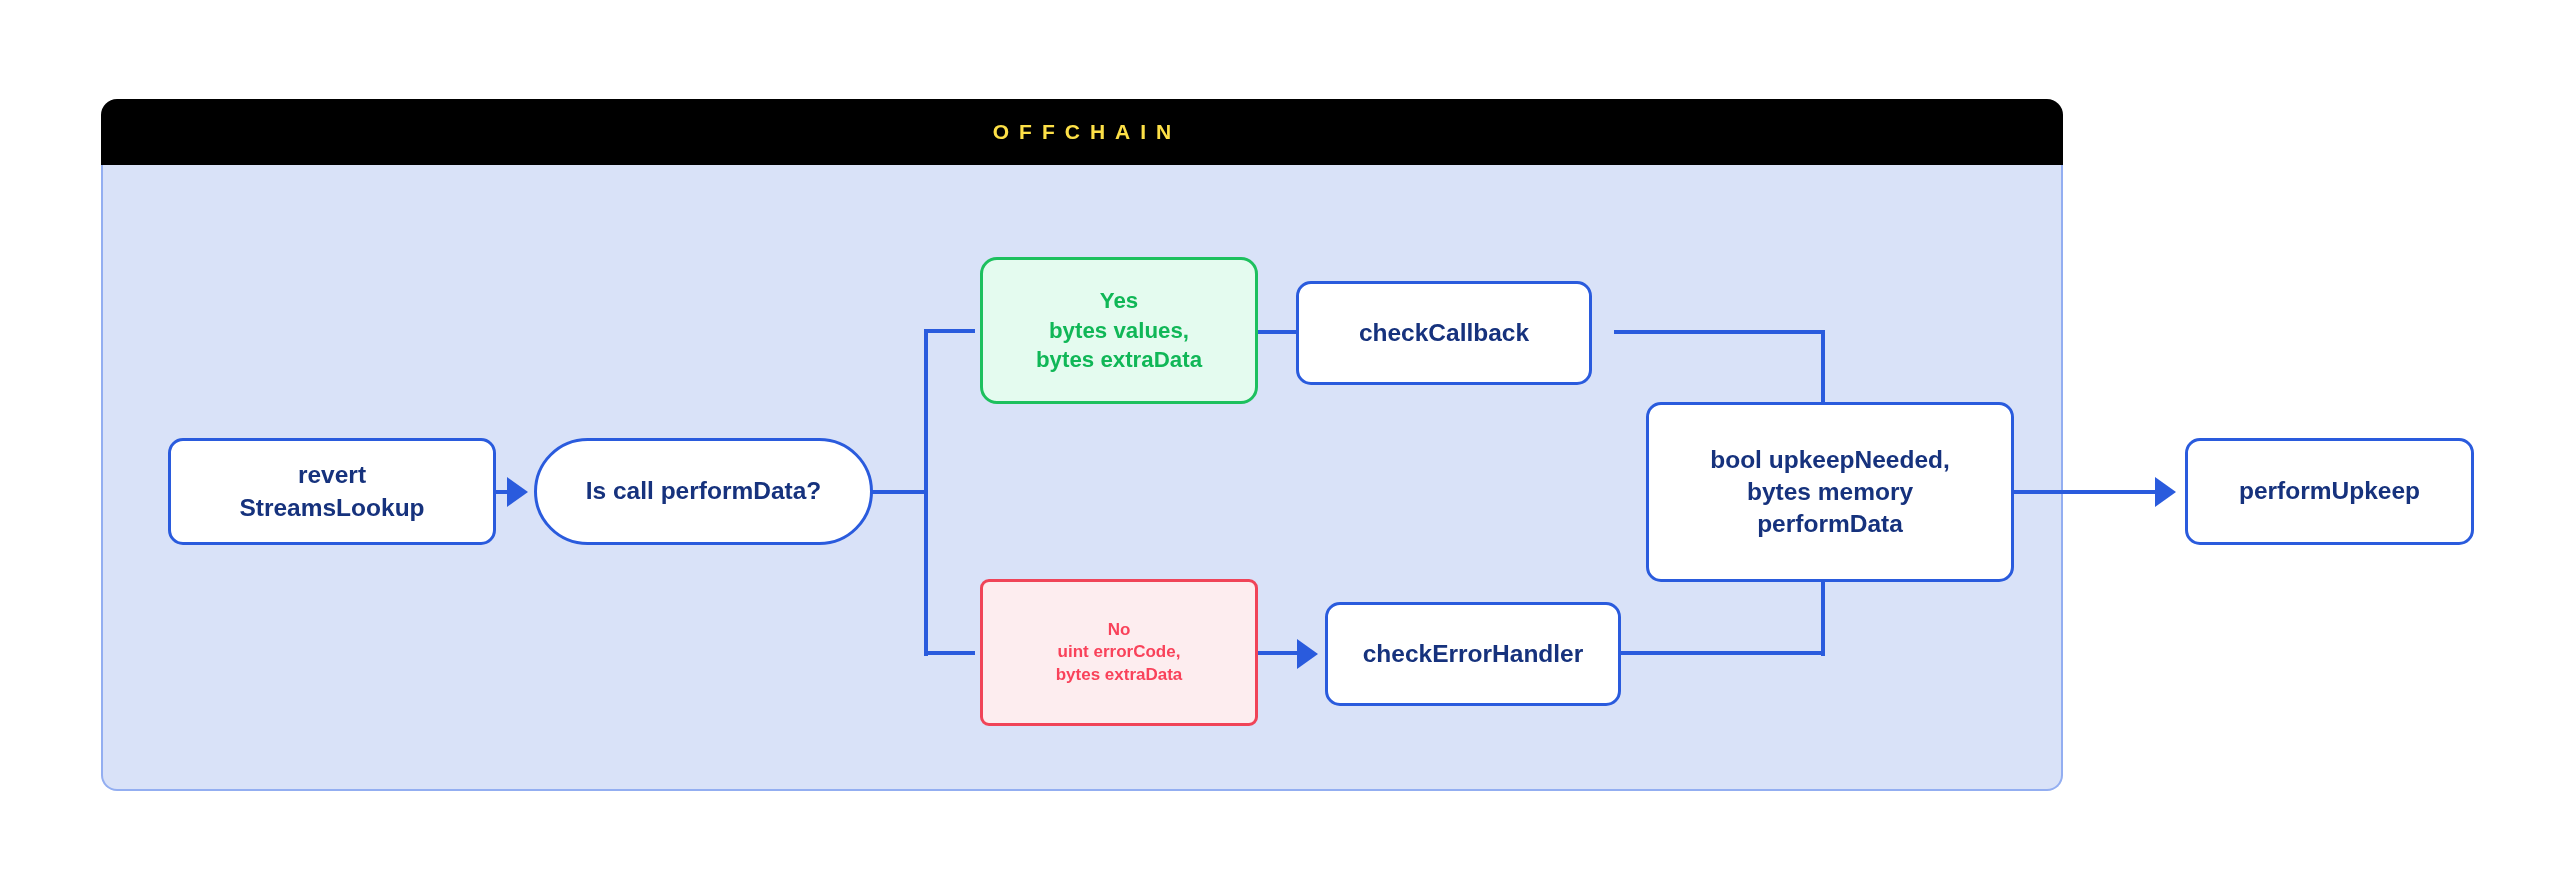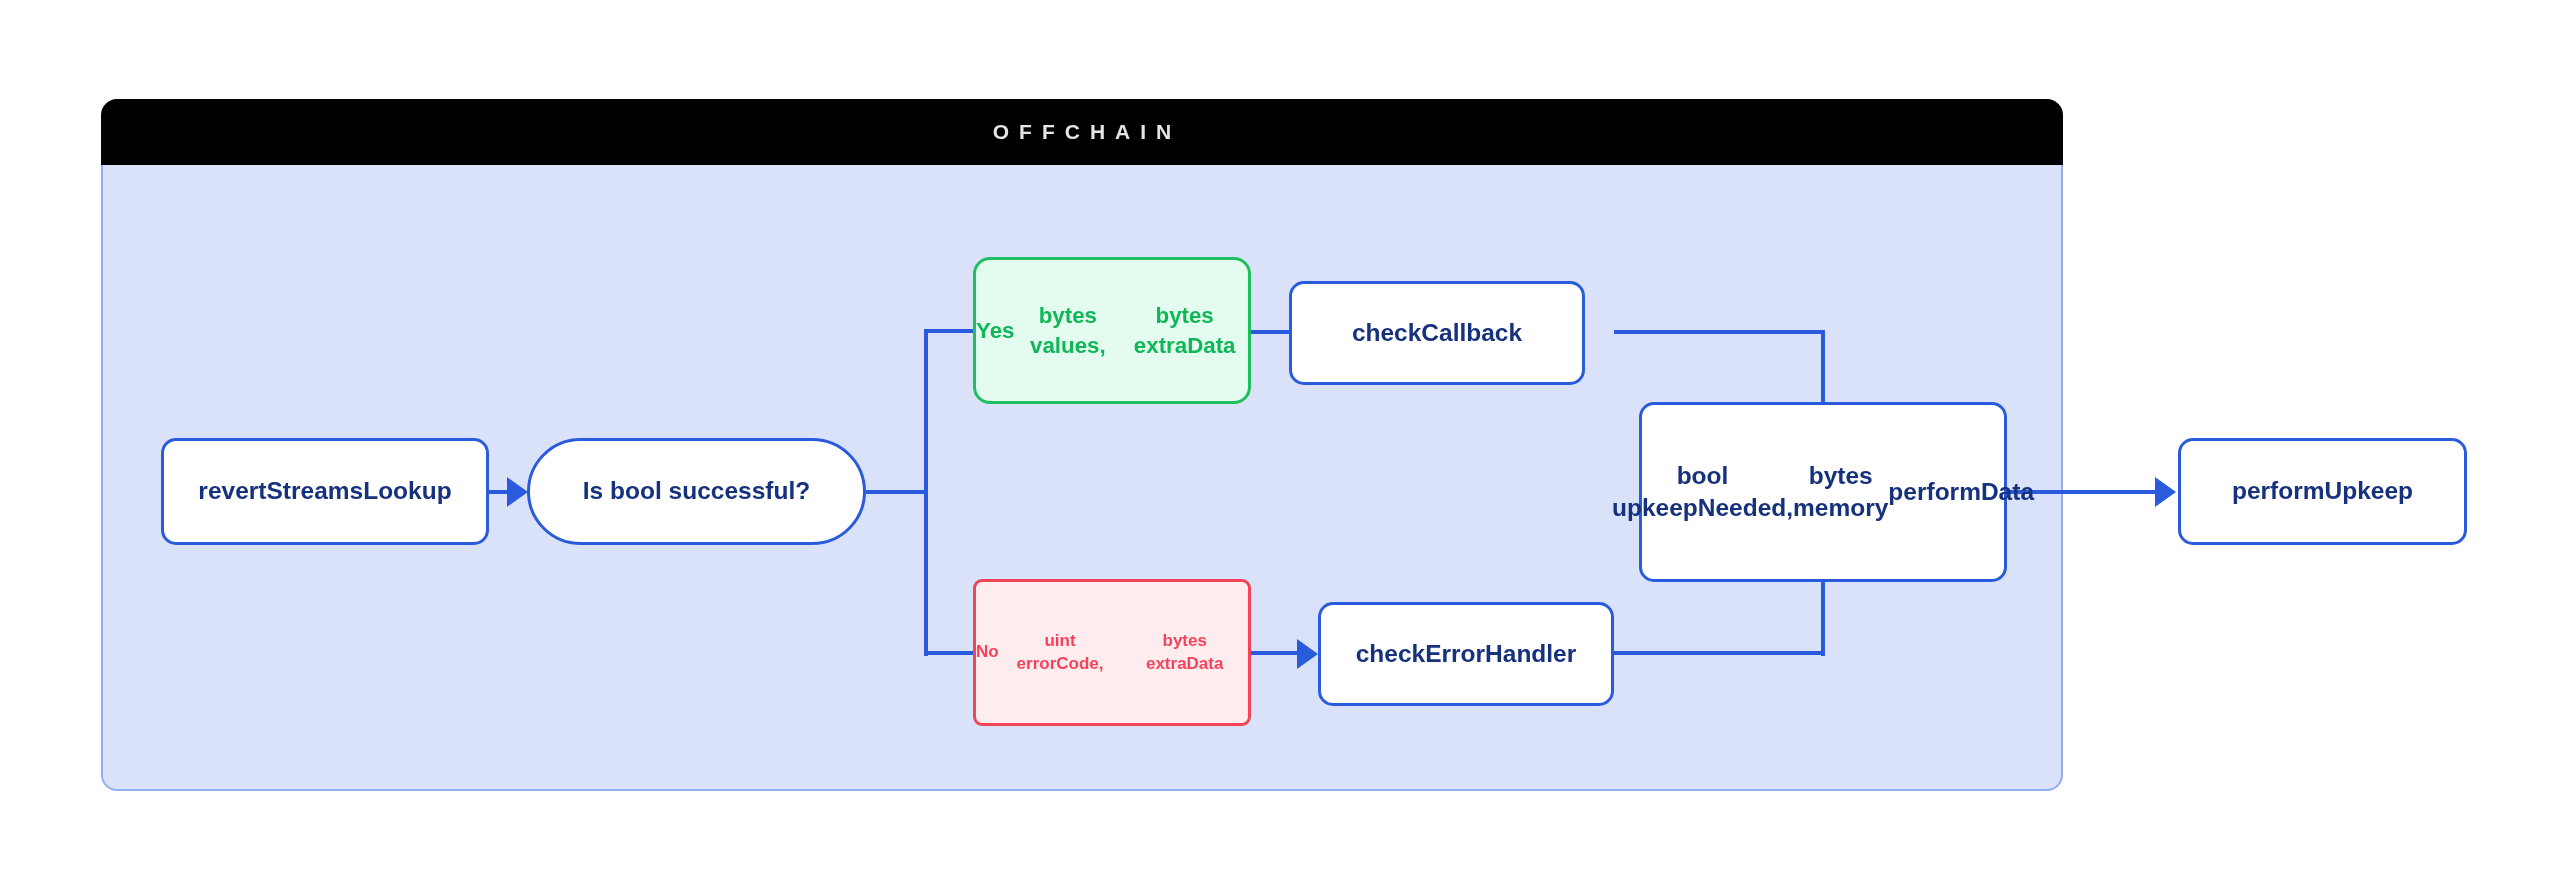--- a/index.html
+++ b/index.html
@@ -25,21 +25,21 @@
     background:var(--page-bg);
     font-family:"Liberation Sans","DejaVu Sans",sans-serif;
     overflow:hidden;
   }
   
   .region{position:absolute;}
   .region-header{
     position:absolute;left:0;top:0;right:0;height:66px;
     border-radius:16px 16px 0 0;
     display:flex;align-items:center;justify-content:center;
-    color:#e5e5e5;font-weight:700;font-size:21px;
+    color:#fde047;font-weight:700;font-size:21px;
     letter-spacing:10px;text-indent:10px;
   }
   .region-body{
     position:absolute;left:0;top:66px;right:0;bottom:0;
     border-radius:0 0 16px 16px;
   }
   .offchain{left:101px;top:99px;width:1962px;height:692px;}
   .offchain .region-header{background:var(--offchain-header);}
   .offchain .region-body{
     background:var(--offchain-bg);
@@ -71,26 +71,26 @@
   .a-no-ceh     {left:1297px;top:639px;}
   .e-cb-h       {left:1614px;top:330px; width:211px; height:4.3px;}
   .e-cb-v       {left:1821px;top:330px; width:4.3px;   height:74px;}
   .e-ceh-h      {left:1614px;top:651px;width:211px; height:4.3px;}
   .e-ceh-v      {left:1821px;top:580px;width:4.3px;   height:76px;}
   .e-result-pu  {left:2007px;top:490px; width:150px; height:4.3px;}
   .a-result-pu  {left:2155px;top:477px;}
   
   .node{
     position:absolute;z-index:3;box-sizing:border-box;
-    display:flex;flex-direction:row;align-items:center;justify-content:center;
+    display:flex;flex-direction:column;align-items:center;justify-content:center;
     background:#ffffff;
     border:3.7px solid var(--accent);
     border-radius:15px;
     color:var(--navy);
-    font-weight:700;font-size:24.5px;line-height:1.32;text-align:center;
+    font-weight:700;font-size:24.5px;line-height:1.32;margin-left:7px;
   }
   .n-revert {left:161px; top:438px; width:328px;height:107px;}
   .n-q      {left:527px; top:438px; width:339px;height:107px;border-radius:58px;}
   .n-yes{
     left:973px;top:257px;width:278px;height:147px;
     background:var(--green-bg);border-color:var(--green-border);
     color:var(--green-text);font-size:22.3px;border-radius:17px;border-width:3.2px;
   }
   .n-no{
     left:973px;top:579px;width:278px;height:147px;
@@ -132,21 +132,21 @@
   <div class="edge e-ceh-v"></div>
   <div class="edge e-result-pu"></div>
   <div class="arrowhead a-result-pu"></div>
 
   <div class="node n-revert">
     <span class="nline">revert</span>
     <span class="nline">StreamsLookup</span>
   </div>
 
   <div class="node n-q">
-    <span class="nline">Is bool successful?</span>
+    <span class="nline">Is call performData?</span>
   </div>
 
   <div class="node n-yes">
     <span class="nline">Yes</span>
     <span class="nline">bytes values,</span>
     <span class="nline">bytes extraData</span>
   </div>
 
   <div class="node n-no">
     <span class="nline">No</span>

